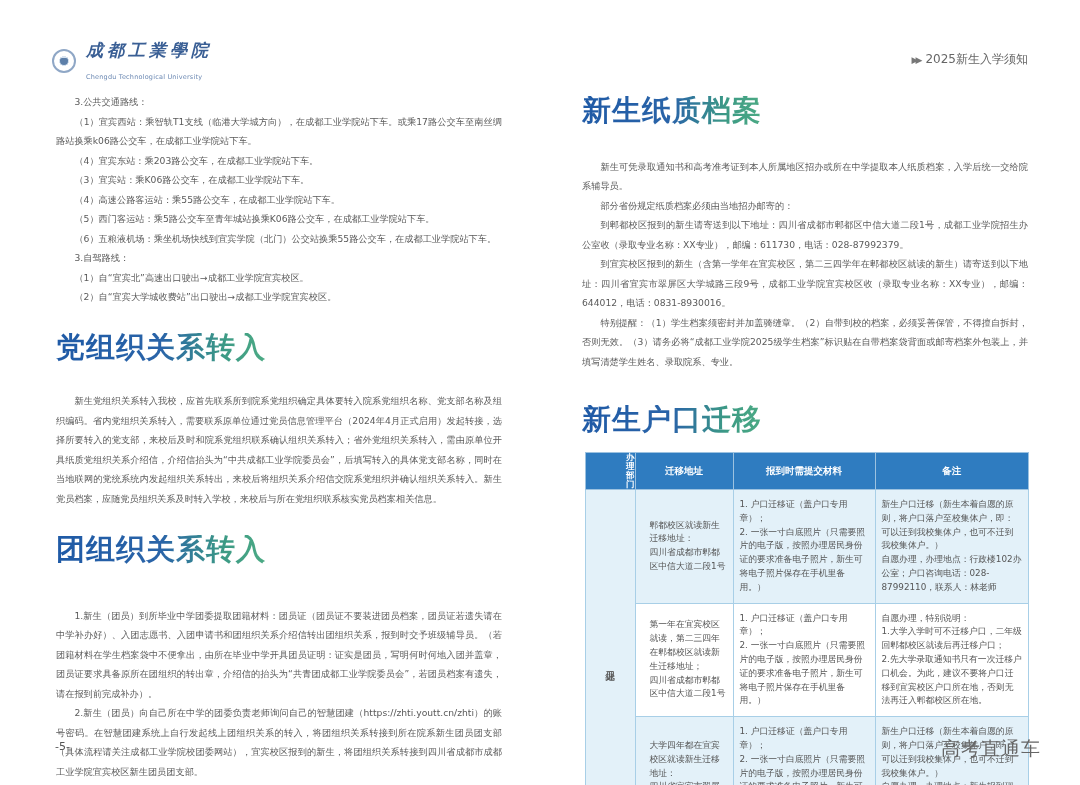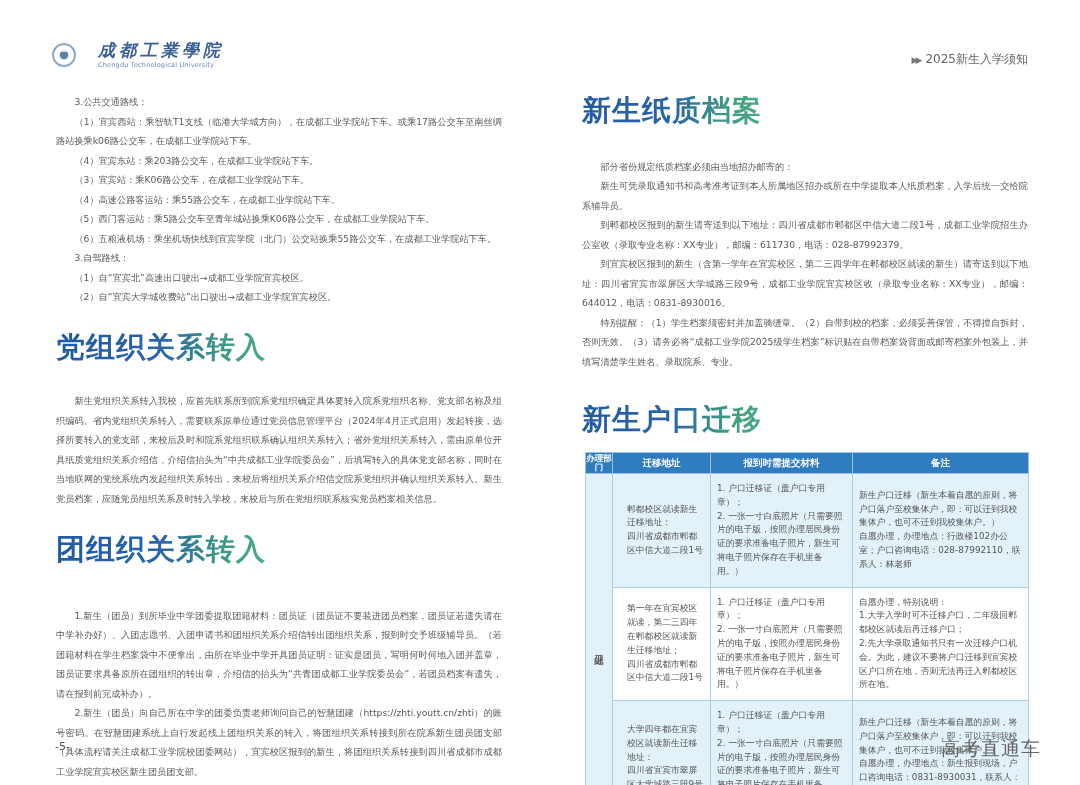--- a/index.html
+++ b/index.html
@@ -1,43 +1,43 @@
 <!DOCTYPE html>
 <html><head>
 <meta charset="utf-8">
 <style>
   * { box-sizing: border-box; margin: 0; padding: 0; }
   html, body { width: 1080px; height: 785px; background: #ffffff; overflow: hidden; }
   body { position: relative; font-family: "DejaVu Sans", "Liberation Sans", sans-serif; color: #555; }
 
-  .logo { position: absolute; left: 52px; top: 42px; display: flex; align-items: center; gap: 22px; }
+  .logo { position: absolute; left: 52px; top: 42px; display: flex; align-items: center; gap: 10px; }
   .logo-emblem { width: 24px; height: 24px; border-radius: 50%; border: 2px solid #8fa7c6; background: radial-gradient(circle, #d6e2ef 0 35%, #ffffff 36% 100%); position: relative; }
   .logo-emblem::after { content: ""; position: absolute; left: 6px; top: 7px; width: 8px; height: 7px; background: #5d7fa9; border-radius: 2px 2px 4px 4px; }
   .logo-text { display: flex; flex-direction: column; line-height: 1; }
   .logo-cn { font-family: "DejaVu Serif", serif; font-size: 17px; font-weight: bold; color: #3a5f95; letter-spacing: 4px; font-style: italic; }
-  .logo-en { font-size: 6.5px; color: #6c89b3; margin-top: 3px; letter-spacing: 0.2px; }
+  .logo-en { font-size: 6.5px; color: #6c89b3; margin-top: 15px; letter-spacing: 0.2px; }
 
   .header-tag { position: absolute; right: 52px; top: 51px; font-size: 12px; color: #666; display: flex; align-items: center; gap: 3px; }
   .header-tag .arrow { font-size: 9px; color: #777; letter-spacing: -3px; margin-right: 3px; }
 
   .col { position: absolute; font-size: 9.2px; line-height: 19.5px; color: #5a5a5a; }
   .col-left { left: 56px; top: 92px; width: 446px; }
   .col-right { left: 582px; top: 92px; width: 446px; }
 
   .p { text-align: justify; }
   .indent { text-indent: 2em; }
 
   .section-title { font-size: 29px; font-weight: bold; letter-spacing: 1px; line-height: 1; background: linear-gradient(90deg, #1f5aa6 0%, #2a64a8 50%, #3c9a85 80%, #4caa84 100%); -webkit-background-clip: text; background-clip: text; color: transparent; display: inline-block; }
 
   .page-num { position: absolute; left: 55px; top: 740px; font-size: 11px; color: #555; }
   .watermark { position: absolute; left: 941px; top: 736px; font-size: 19px; color: #666; letter-spacing: 1px; }
 
   table.hukou { position: absolute; left: 585px; top: 452px; width: 444px; border-collapse: collapse; font-size: 8.8px; line-height: 13.8px; color: #555; }
   table.hukou th { background: #2f7cc0; color: #ffffff; font-weight: bold; font-size: 9.5px; height: 21px; border: 1px solid #9cc2e0; text-align: center; }
-  table.hukou th.dept { font-size: 8.5px; line-height: 9px; width: 27px; }
+  table.hukou th.dept { font-size: 8.5px; line-height: 9px; width: 27px; padding-left: 40px; }
   table.hukou td { border: 1px solid #a8cfe7; padding: 8px 6px; vertical-align: middle; text-align: left; }
   table.hukou td.dept-cell { background: #e3f1f9; text-align: center; font-size: 10px; line-height: 13px; padding: 0 4px; }
   table.hukou tr.shade td { background: #e3f1f9; }
   table.hukou tr.plain td { background: #ffffff; }
   .addr { padding-left: 14px !important; }
   .mat-line, .note-line { display: block; }
 </style>
 </head>
 <body>
 
@@ -75,22 +75,22 @@
   <div style="height:40px"></div>
   <div class="p indent">1.新生（团员）到所毕业中学团委提取团籍材料：团员证（团员证不要装进团员档案，团员证若遗失请在中学补办好）、入团志愿书、入团申请书和团组织关系介绍信转出团组织关系，报到时交予班级辅导员。（若团籍材料在学生档案袋中不便拿出，由所在毕业中学开具团员证明：证实是团员，写明何时何地入团并盖章，团员证要求具备原所在团组织的转出章，介绍信的抬头为“共青团成都工业学院委员会”，若团员档案有遗失，请在报到前完成补办）。</div>
   <div class="p indent">2.新生（团员）向自己所在中学的团委负责老师询问自己的智慧团建（https://zhti.youtt.cn/zhti）的账号密码。在智慧团建系统上自行发起线上团组织关系的转入，将团组织关系转接到所在院系新生团员团支部（具体流程请关注成都工业学院校团委网站），宜宾校区报到的新生，将团组织关系转接到四川省成都市成都工业学院宜宾校区新生团员团支部。</div>
 </div>
 
 <div class="page-num">-5-</div>
 
 <div class="col col-right">
   <div class="section-title" style="margin-top:4px">新生纸质档案</div>
   <div style="height:30px"></div>
+  <div class="p indent">新生可凭录取通知书和高考准考证到本人所属地区招办或所在中学提取本人纸质档案，入学后统一交给院系辅导员。</div>
   <div class="p indent">部分省份规定纸质档案必须由当地招办邮寄的：</div>
-  <div class="p indent">新生可凭录取通知书和高考准考证到本人所属地区招办或所在中学提取本人纸质档案，入学后统一交给院系辅导员。</div>
   <div class="p indent">到郫都校区报到的新生请寄送到以下地址：四川省成都市郫都区中信大道二段1号，成都工业学院招生办公室收（录取专业名称：XX专业），邮编：611730，电话：028-87992379。</div>
   <div class="p indent">到宜宾校区报到的新生（含第一学年在宜宾校区，第二三四学年在郫都校区就读的新生）请寄送到以下地址：四川省宜宾市翠屏区大学城路三段9号，成都工业学院宜宾校区收（录取专业名称：XX专业），邮编：644012，电话：0831-8930016。</div>
   <div class="p indent">特别提醒：（1）学生档案须密封并加盖骑缝章。（2）自带到校的档案，必须妥善保管，不得擅自拆封，否则无效。（3）请务必将“成都工业学院2025级学生档案”标识贴在自带档案袋背面或邮寄档案外包装上，并填写清楚学生姓名、录取院系、专业。</div>
 
   <div style="height:34px"></div>
   <div class="section-title">新生户口迁移</div>
 </div>
 
 <table class="hukou">
   <thead>

